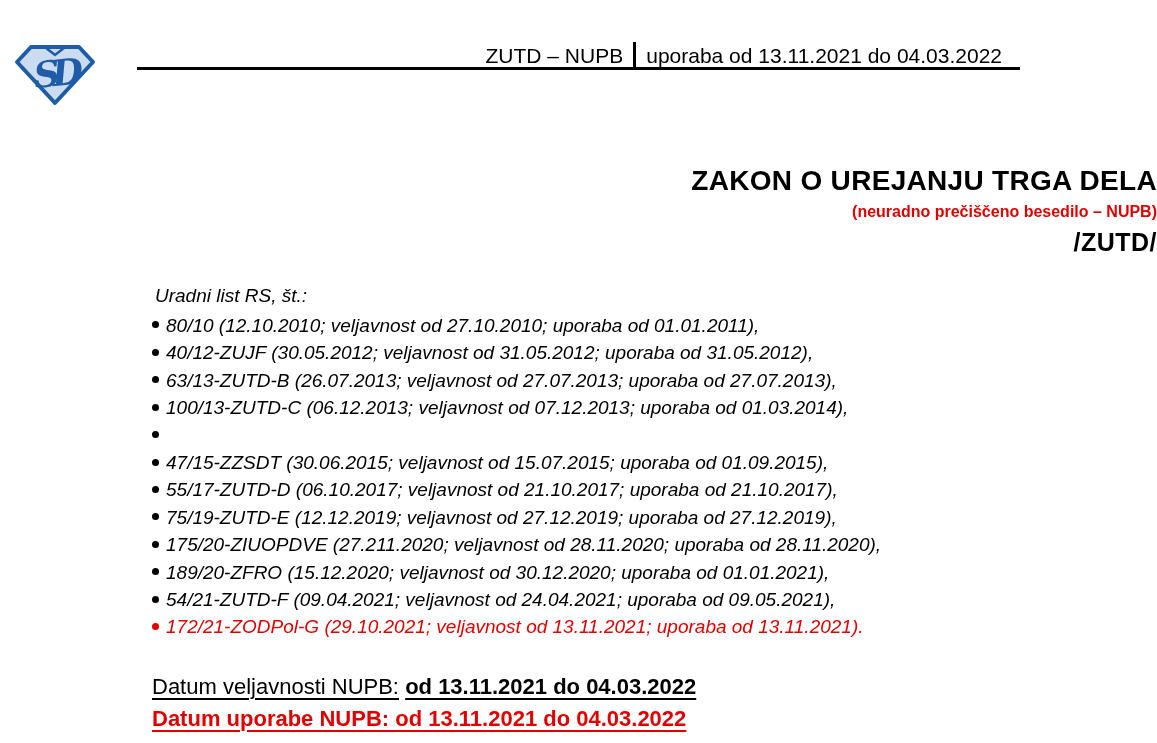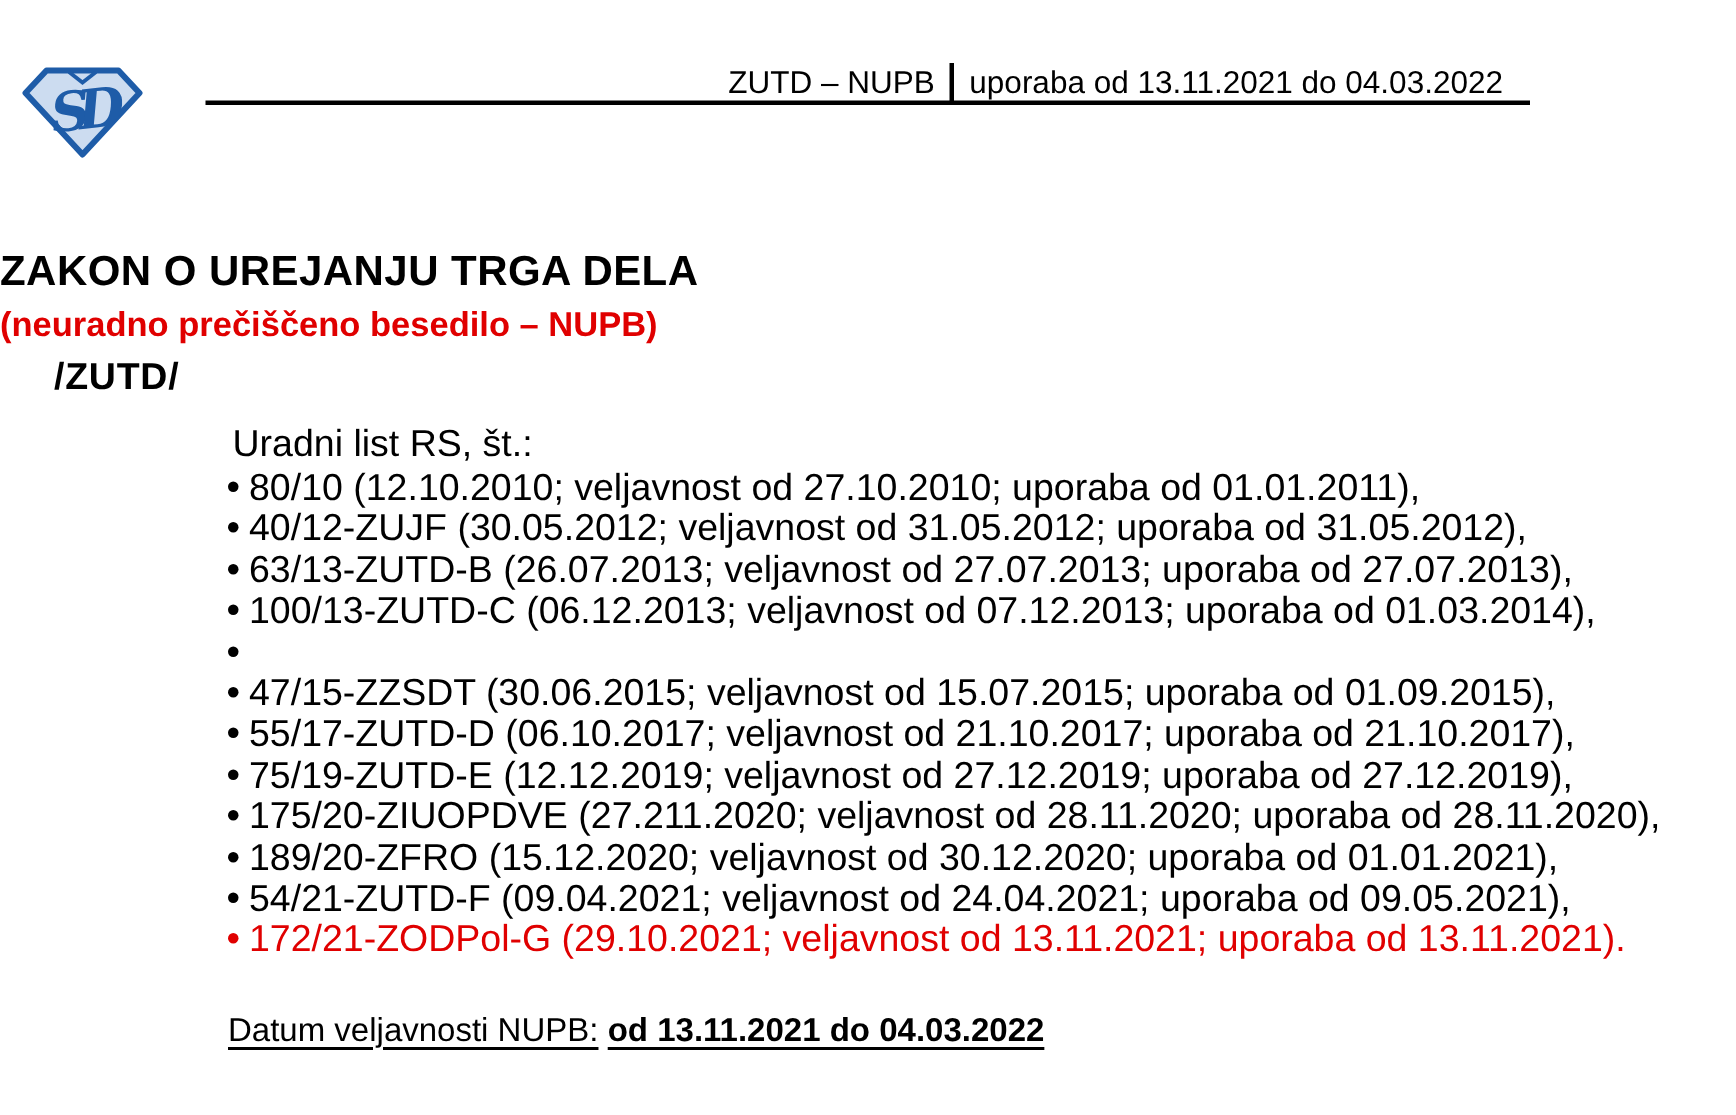--- a/index.html
+++ b/index.html
@@ -25,27 +25,27 @@
     display:flex;align-items:center;
     font-size:21px;font-weight:500;line-height:24px;white-space:nowrap;
   }
   .header-sep{width:3px;height:28px;background:var(--black);margin:0 10px;}
   .header-rule{
     position:absolute;left:137px;top:67px;width:883px;height:3px;
     background:var(--black);
   }
 
   
-  .title-block{position:absolute;top:165px;left:0;width:100%;text-align:left;}
+  .title-block{position:absolute;top:165px;left:0;width:100%;text-align:right;}
   .title-main{font-size:28px;font-weight:bold;letter-spacing:0.3px;}
-  .title-sub{font-size:23px;font-weight:bold;color:var(--red);margin-top:6px;}
+  .title-sub{font-size:16px;font-weight:bold;color:var(--red);margin-top:6px;}
   .title-abbr{font-size:25px;font-weight:bold;margin-top:7px;letter-spacing:0.5px;padding-left:36px;}
 
   
-  .gazette{position:absolute;left:152px;top:283px;font-size:25px;}
+  .gazette{position:absolute;left:152px;top:283px;font-size:19px;font-style:italic;}
   .gazette-heading{line-height:26px;padding-left:3px;}
   .gazette-list{list-style:none;margin-top:3px;}
   .gazette-list li{line-height:27.4px;white-space:nowrap;}
   .gazette-list li.red{color:var(--red);}
   .bullet{
     display:inline-block;width:7px;height:7px;border-radius:50%;
     background:currentColor;margin-right:7px;vertical-align:middle;
     position:relative;top:-2px;
   }
 
@@ -98,13 +98,16 @@
     <li><span class="bullet"></span><span>189/20-ZFRO (15.12.2020; veljavnost od 30.12.2020; uporaba od 01.01.2021),</span></li>
     <li><span class="bullet"></span><span>54/21-ZUTD-F (09.04.2021; veljavnost od 24.04.2021; uporaba od 09.05.2021),</span></li>
     <li class="red"><span class="bullet"></span><span>172/21-ZODPol-G (29.10.2021; veljavnost od 13.11.2021; uporaba od 13.11.2021).</span></li>
   </ul>
 </div>
 
 <div class="footer">
   <div>
     <span class="footer-line"><span>Datum veljavnosti NUPB:</span><span class="dates">od 13.11.2021 do 04.03.2022</span></span>
   </div>
+  <div class="footer-line2-wrap">
+    <span class="footer-line red-line">Datum uporabe NUPB: od 13.11.2021 do 04.03.2022</span>
+  </div>
 </div>
 
 </body></html>

